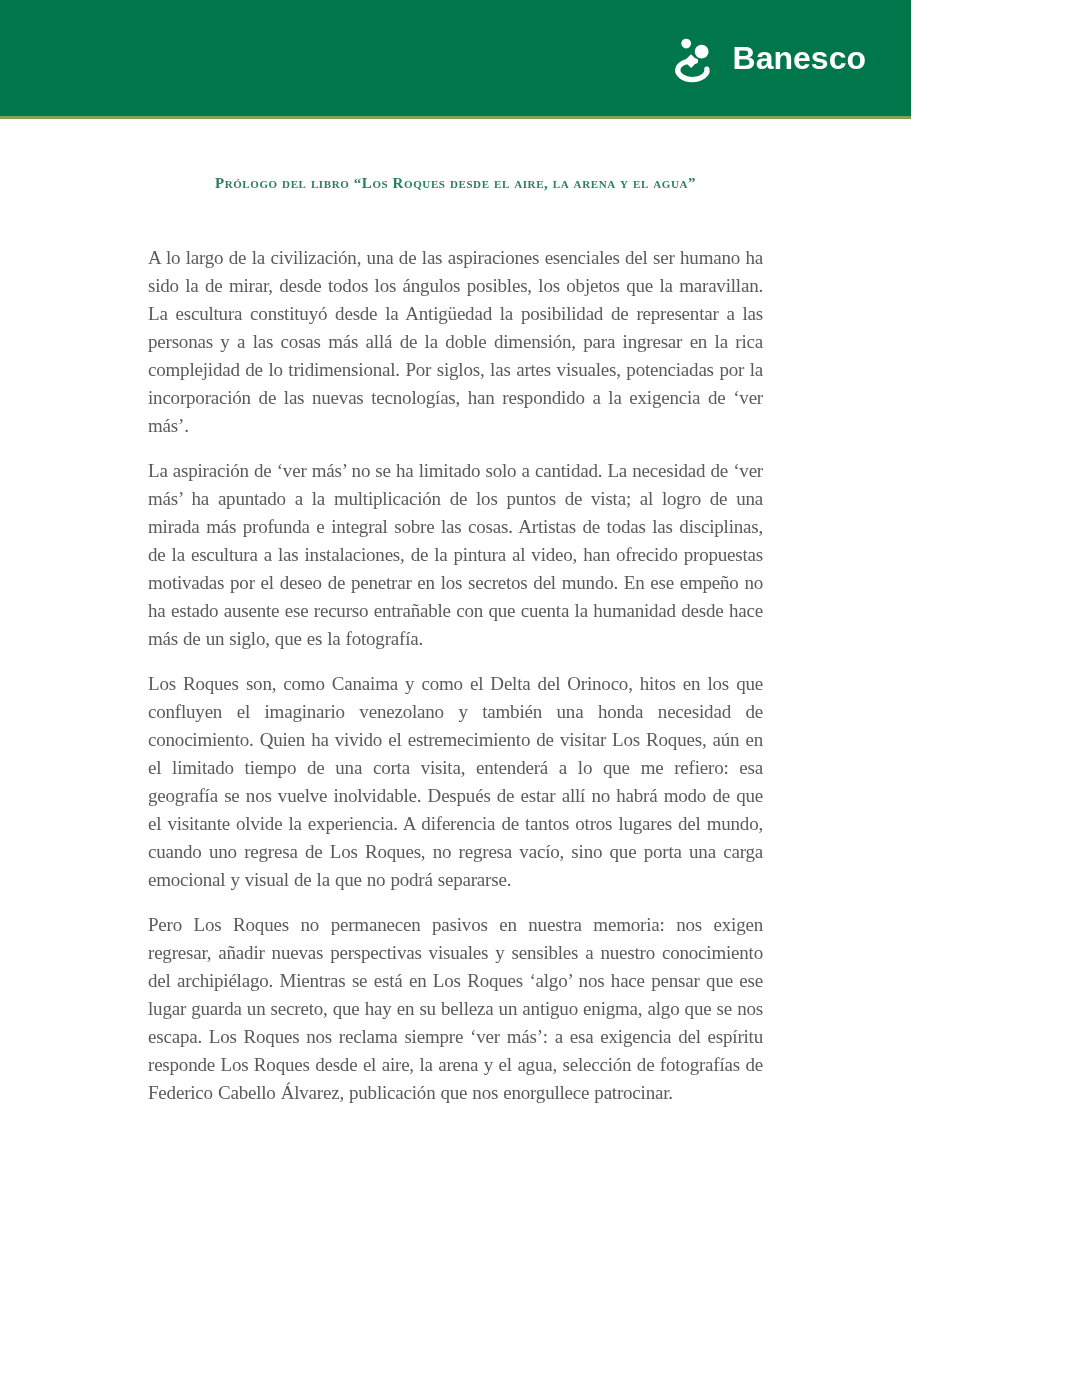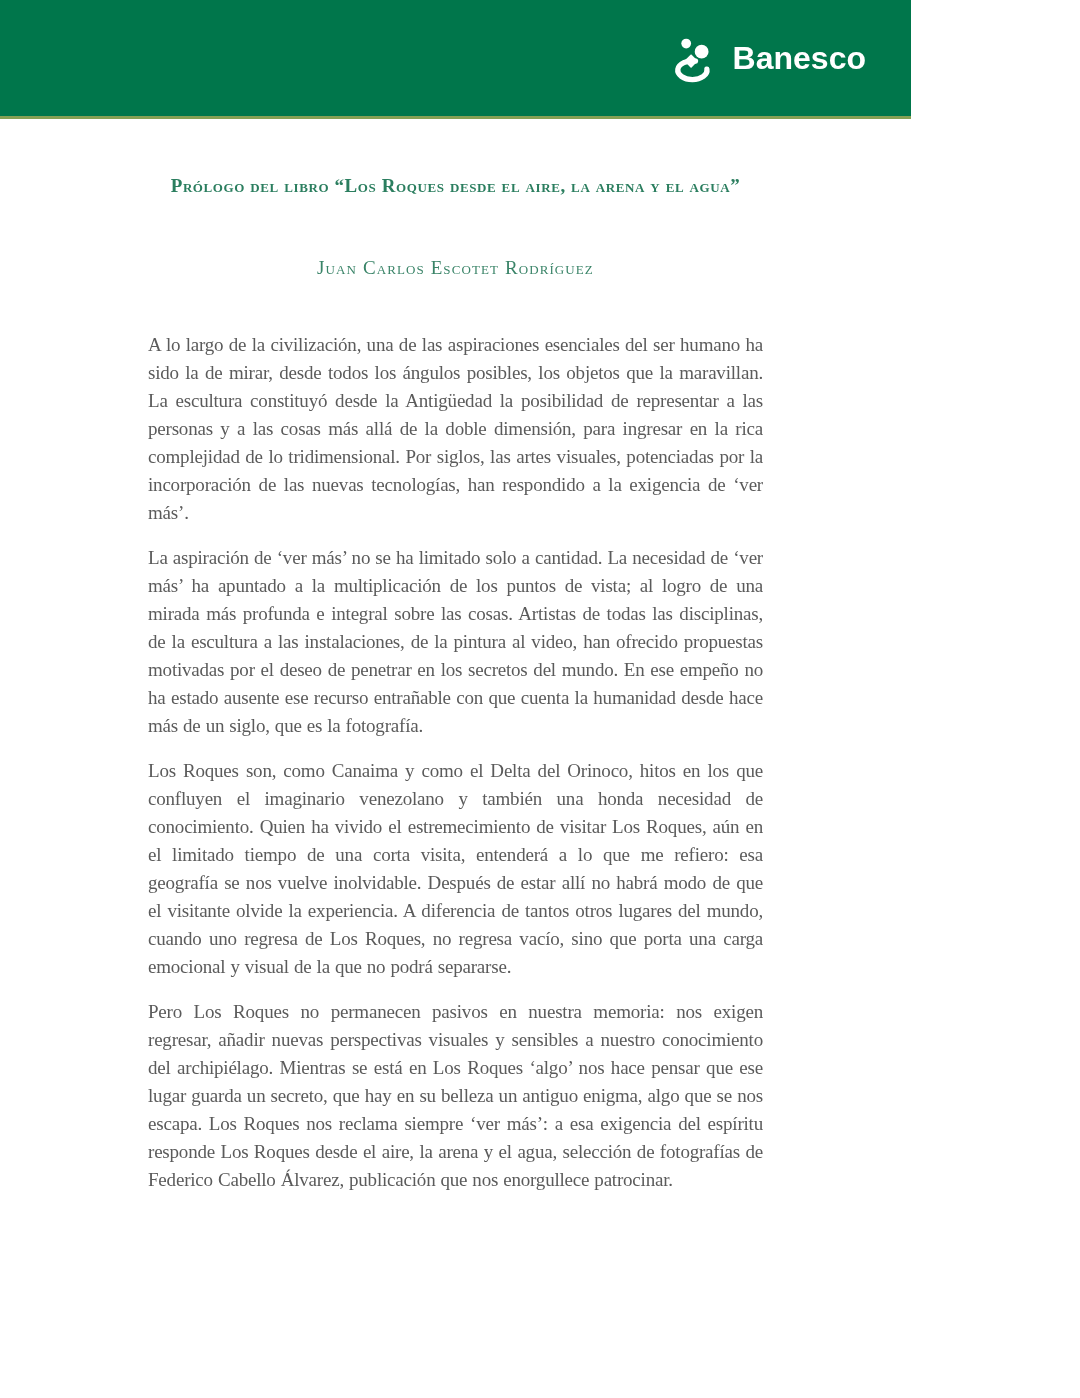--- a/index.html
+++ b/index.html
@@ -38,21 +38,21 @@
     font-weight: bold;
     font-size: 32px;
     letter-spacing: 0px;
   }
   .doc-title {
     margin-top: 56px;
     text-align: center;
     font-family: "Liberation Serif", serif;
     font-variant: small-caps;
     font-weight: bold;
-    font-size: 19px;
+    font-size: 15px;
     letter-spacing: 0.6px;
     color: #2B7E5F;
   }
   .doc-author {
     margin-top: 60px;
     text-align: center;
     font-family: "Liberation Serif", serif;
     font-variant: small-caps;
     font-weight: normal;
     font-size: 19px;
@@ -87,21 +87,20 @@
           <path d="M21 23 L29.5 31.5 L21 40 L12.5 31.5 Z" fill="#ffffff"></path>
           <path d="M40.5 41.5 A 18 11.5 0 1 1 26.5 31.6" fill="none" stroke="#ffffff" stroke-width="6.5" stroke-linecap="round"></path>
         </svg>
       </span>
       <span class="logo-text">Banesco</span>
     </div>
   </div>
 
   <div class="doc-title">Prólogo del libro “Los Roques desde el aire, la arena y el agua”</div>
 
-  <div class="doc-author">Juan Carlos Escotet Rodríguez</div>
 
   <div class="body-text">
     <p>A lo largo de la civilización, una de las aspiraciones esenciales del ser humano ha sido la de mirar, desde todos los ángulos posibles, los objetos que la maravillan. La escultura constituyó desde la Antigüedad la posibilidad de representar a las personas y a las cosas más allá de la doble dimensión, para ingresar en la rica complejidad de lo tridimensional. Por siglos, las artes visuales, potenciadas por la incorporación de las nuevas tecnologías, han respondido a la exigencia de ‘ver más’.</p>
     <p>La aspiración de ‘ver más’ no se ha limitado solo a cantidad. La necesidad de ‘ver más’ ha apuntado a la multiplicación de los puntos de vista; al logro de una mirada más profunda e integral sobre las cosas. Artistas de todas las disciplinas, de la escultura a las instalaciones, de la pintura al video, han ofrecido propuestas motivadas por el deseo de penetrar en los secretos del mundo. En ese empeño no ha estado ausente ese recurso entrañable con que cuenta la humanidad desde hace más de un siglo, que es la fotografía.</p>
     <p>Los Roques son, como Canaima y como el Delta del Orinoco, hitos en los que confluyen el imaginario venezolano y también una honda necesidad de conocimiento. Quien ha vivido el estremecimiento de visitar Los Roques, aún en el limitado tiempo de una corta visita, entenderá a lo que me refiero: esa geografía se nos vuelve inolvidable. Después de estar allí no habrá modo de que el visitante olvide la experiencia. A diferencia de tantos otros lugares del mundo, cuando uno regresa de Los Roques, no regresa vacío, sino que porta una carga emocional y visual de la que no podrá separarse.</p>
     <p>Pero Los Roques no permanecen pasivos en nuestra memoria: nos exigen regresar, añadir nuevas perspectivas visuales y sensibles a nuestro conocimiento del archipiélago. Mientras se está en Los Roques ‘algo’ nos hace pensar que ese lugar guarda un secreto, que hay en su belleza un antiguo enigma, algo que se nos escapa. Los Roques nos reclama siempre ‘ver más’: a esa exigencia del espíritu responde Los Roques desde el aire, la arena y el agua, selección de fotografías de Federico Cabello Álvarez, publicación que nos enorgullece patrocinar.</p>
   </div>
 
 </div>
 

